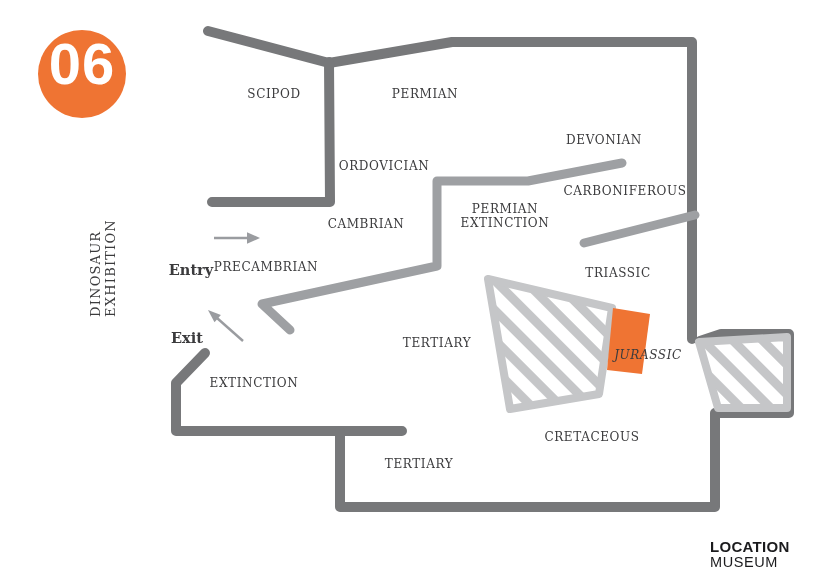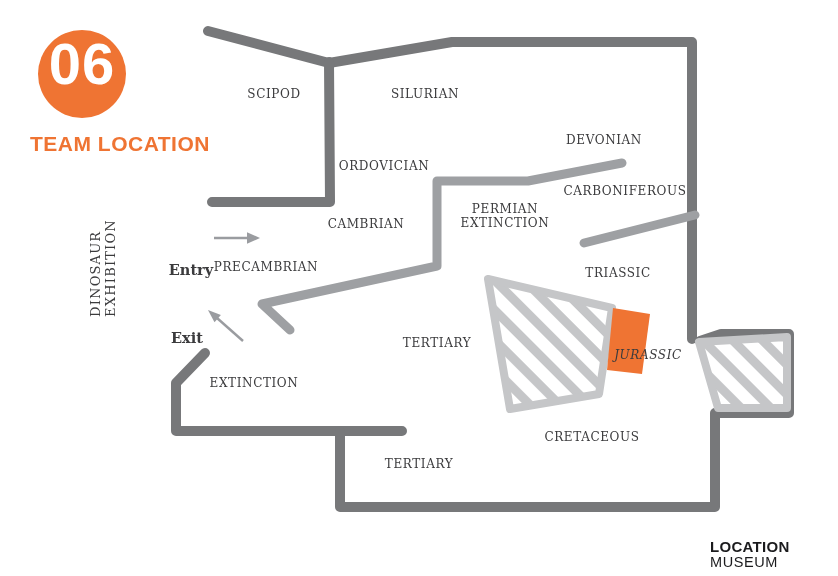--- a/index.html
+++ b/index.html
@@ -88,32 +88,31 @@
     </g>
     <g>
       <path class="arrow-line" d="M 243 341 L 217 318"></path>
       <polygon class="arrow-head" points="208,310 220.9,315 214.5,322.2"></polygon>
     </g>
   </svg>
 
   <div class="badge">
     <span>06</span>
   </div>
-  <div class="team-title">TEAM LOCATION</div>
 
   <div class="vert-label">
     <span>DINOSAUR</span><br>
     <span>EXHIBITION</span>
   </div>
 
   <div class="gate-label" style="left:191px;top:238px;">Entry</div>
   <div class="gate-label" style="left:187px;top:306px;">Exit</div>
 
   <div class="room-label" style="left:274px;top:95px;">SCIPOD</div>
-  <div class="room-label" style="left:425px;top:95px;">SILURIAN</div>
+  <div class="room-label" style="left:425px;top:95px;">PERMIAN</div>
   <div class="room-label" style="left:604px;top:93px;margin-top:48px;">DEVONIAN</div>
   <div class="room-label" style="left:384px;top:167px;">ORDOVICIAN</div>
   <div class="room-label" style="left:625px;top:192px;">CARBONIFEROUS</div>
   <div class="room-label wrap" style="left:505px;top:217px;">PERMIAN EXTINCTION</div>
   <div class="room-label" style="left:366px;top:225px;">CAMBRIAN</div>
   <div class="room-label" style="left:266px;top:268px;">PRECAMBRIAN</div>
   <div class="room-label" style="left:618px;top:274px;">TRIASSIC</div>
   <div class="room-label" style="left:437px;top:344px;">TERTIARY</div>
   <div class="room-label" style="left:648px;top:356px;font-style:italic;">JURASSIC</div>
   <div class="room-label" style="left:254px;top:384px;">EXTINCTION</div>

